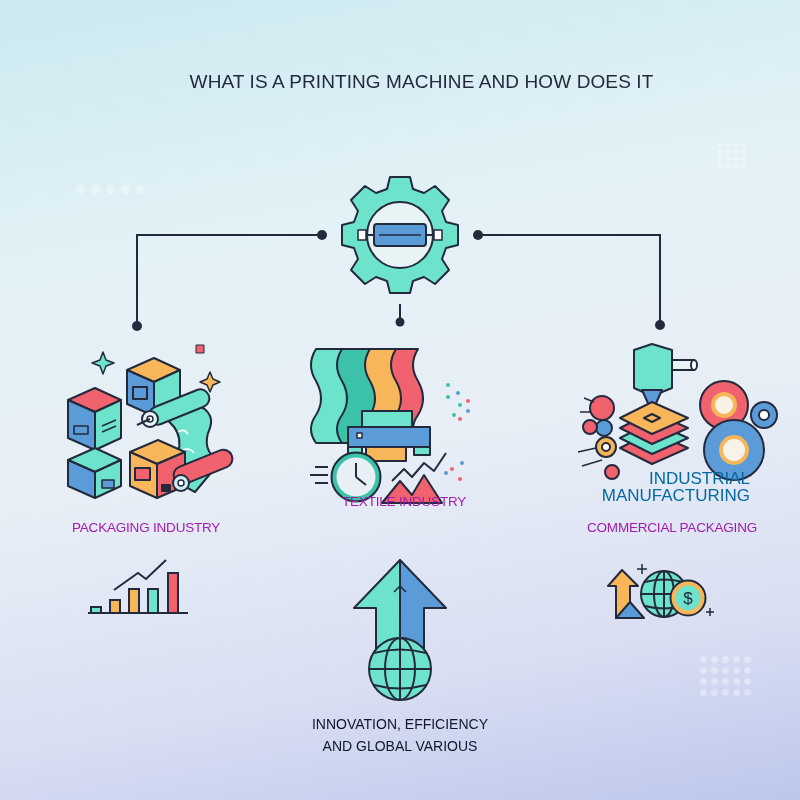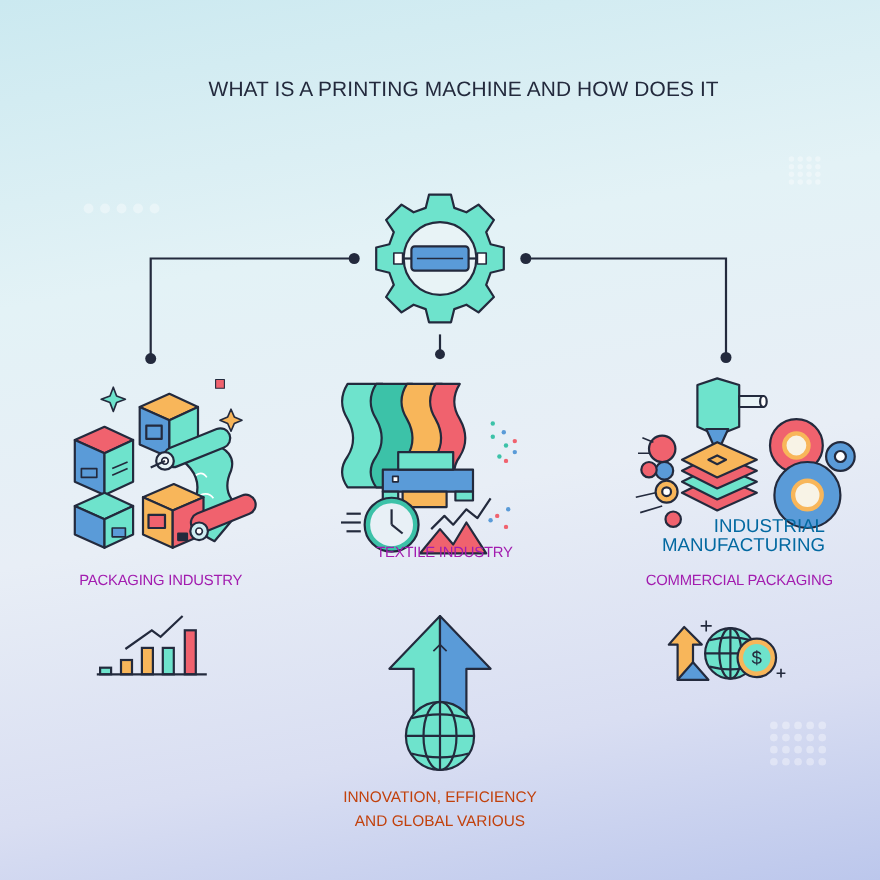--- a/index.html
+++ b/index.html
@@ -13,21 +13,21 @@
     position:absolute; left:0; top:68px; width:800px; text-align:center;
     font-size:19px; line-height:27px; font-weight:400; letter-spacing:0.1px; color:#232a3d;
   }
   .title span { display:block;margin-left:43px; }
   .label {
     position:absolute; font-size:13.5px; color:#a21caf; white-space:nowrap; letter-spacing:-0.2px;
   }
   .dots { position:absolute; display:grid; gap:5px; }
   .dots i { display:block; width:9px; height:9px; border-radius:50%; background:rgba(255,255,255,0.35); }
   svg.abs { position:absolute; overflow:visible; }
-  .bottom-label { position:absolute; left:0; width:800px; top:713px; text-align:center; font-size:14px; line-height:22px; color:#c2410c; }
+  .bottom-label { position:absolute; left:0; width:800px; top:713px; text-align:center; font-size:14px; line-height:22px; color:#0f172a; }
   .bottom-label span { display:block; }
 </style>
 </head>
 <body>
 
 <div class="title">
   <span>WHAT IS A PRINTING MACHINE AND HOW DOES IT</span>
 </div>
 
 <div class="dots" style="left:76px;top:185px;grid-template-columns:repeat(5,9px);gap:6px;">

